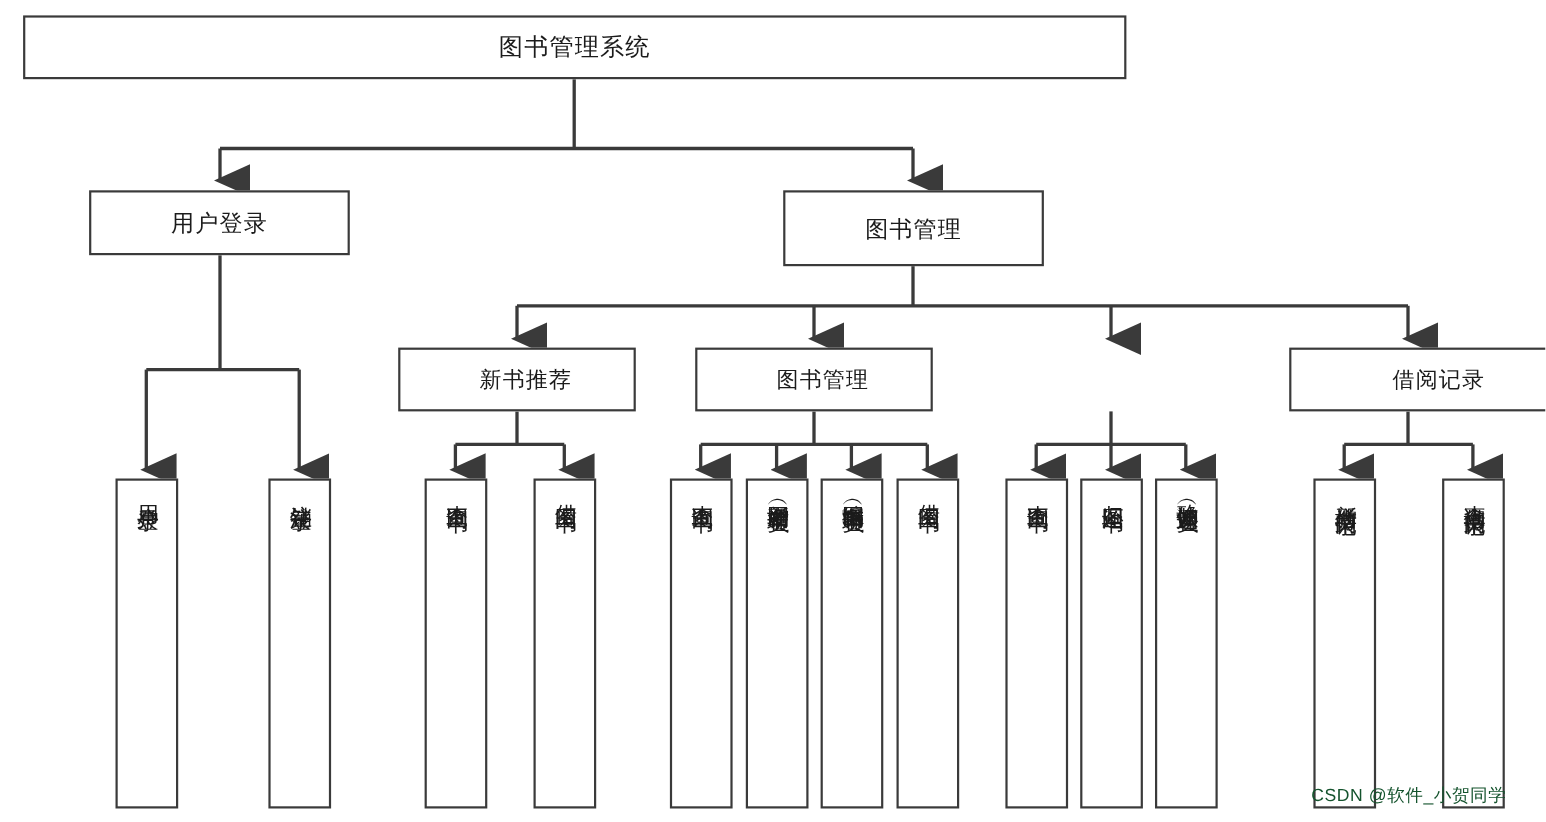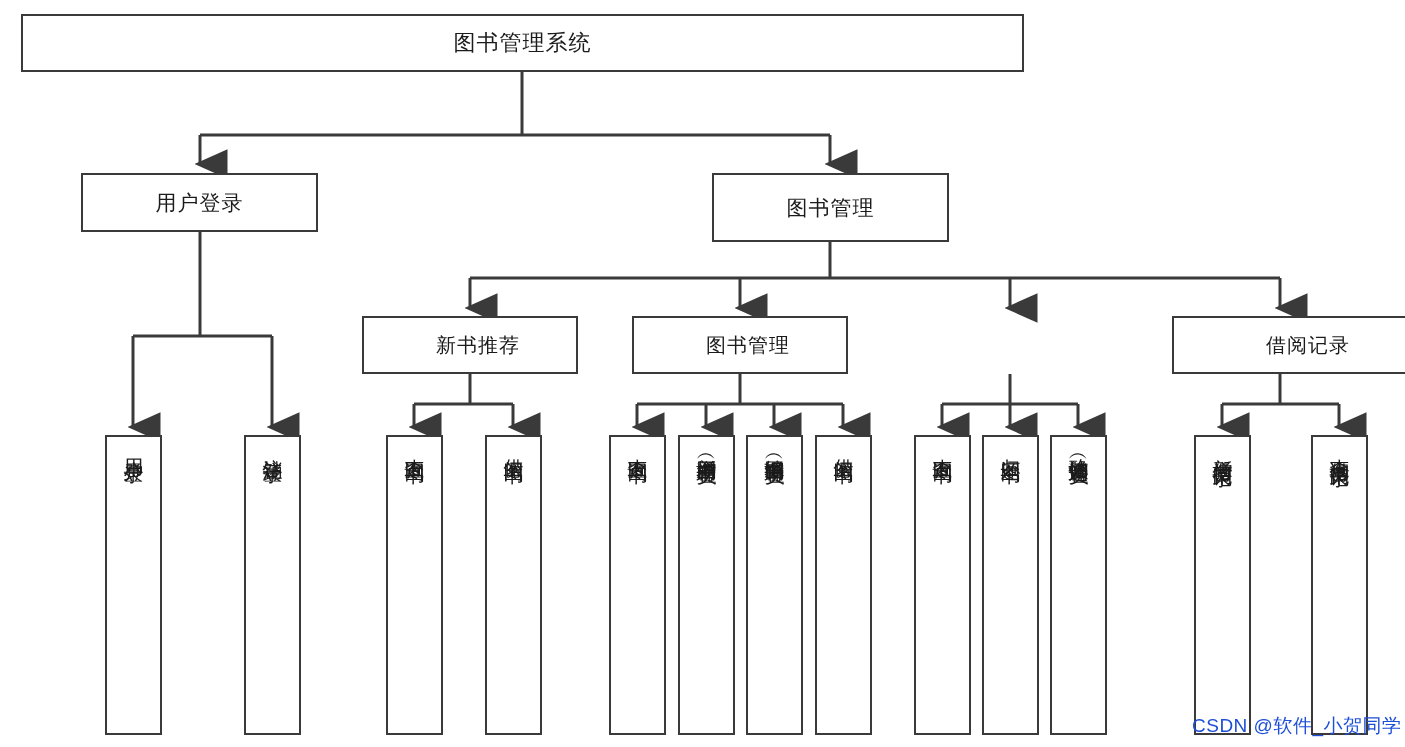--- a/index.html
+++ b/index.html
@@ -61,22 +61,22 @@
   }
   .leaf.tall .vlabel {
     letter-spacing: 1px;
   }
   .hlabel {
     white-space: nowrap;
     letter-spacing: 1px;
   }
   .watermark {
     position: absolute;
-    color: #1d4ed8;
-    font-size: 19px;
+    color: #14532d;
+    font-size: 16px;
     letter-spacing: 0.5px;
     white-space: nowrap;
   }
 </style>
 </head>
 <body>
 
 <div id="canvas">
 
   <svg id="edges" viewBox="0 0 1405 747">

